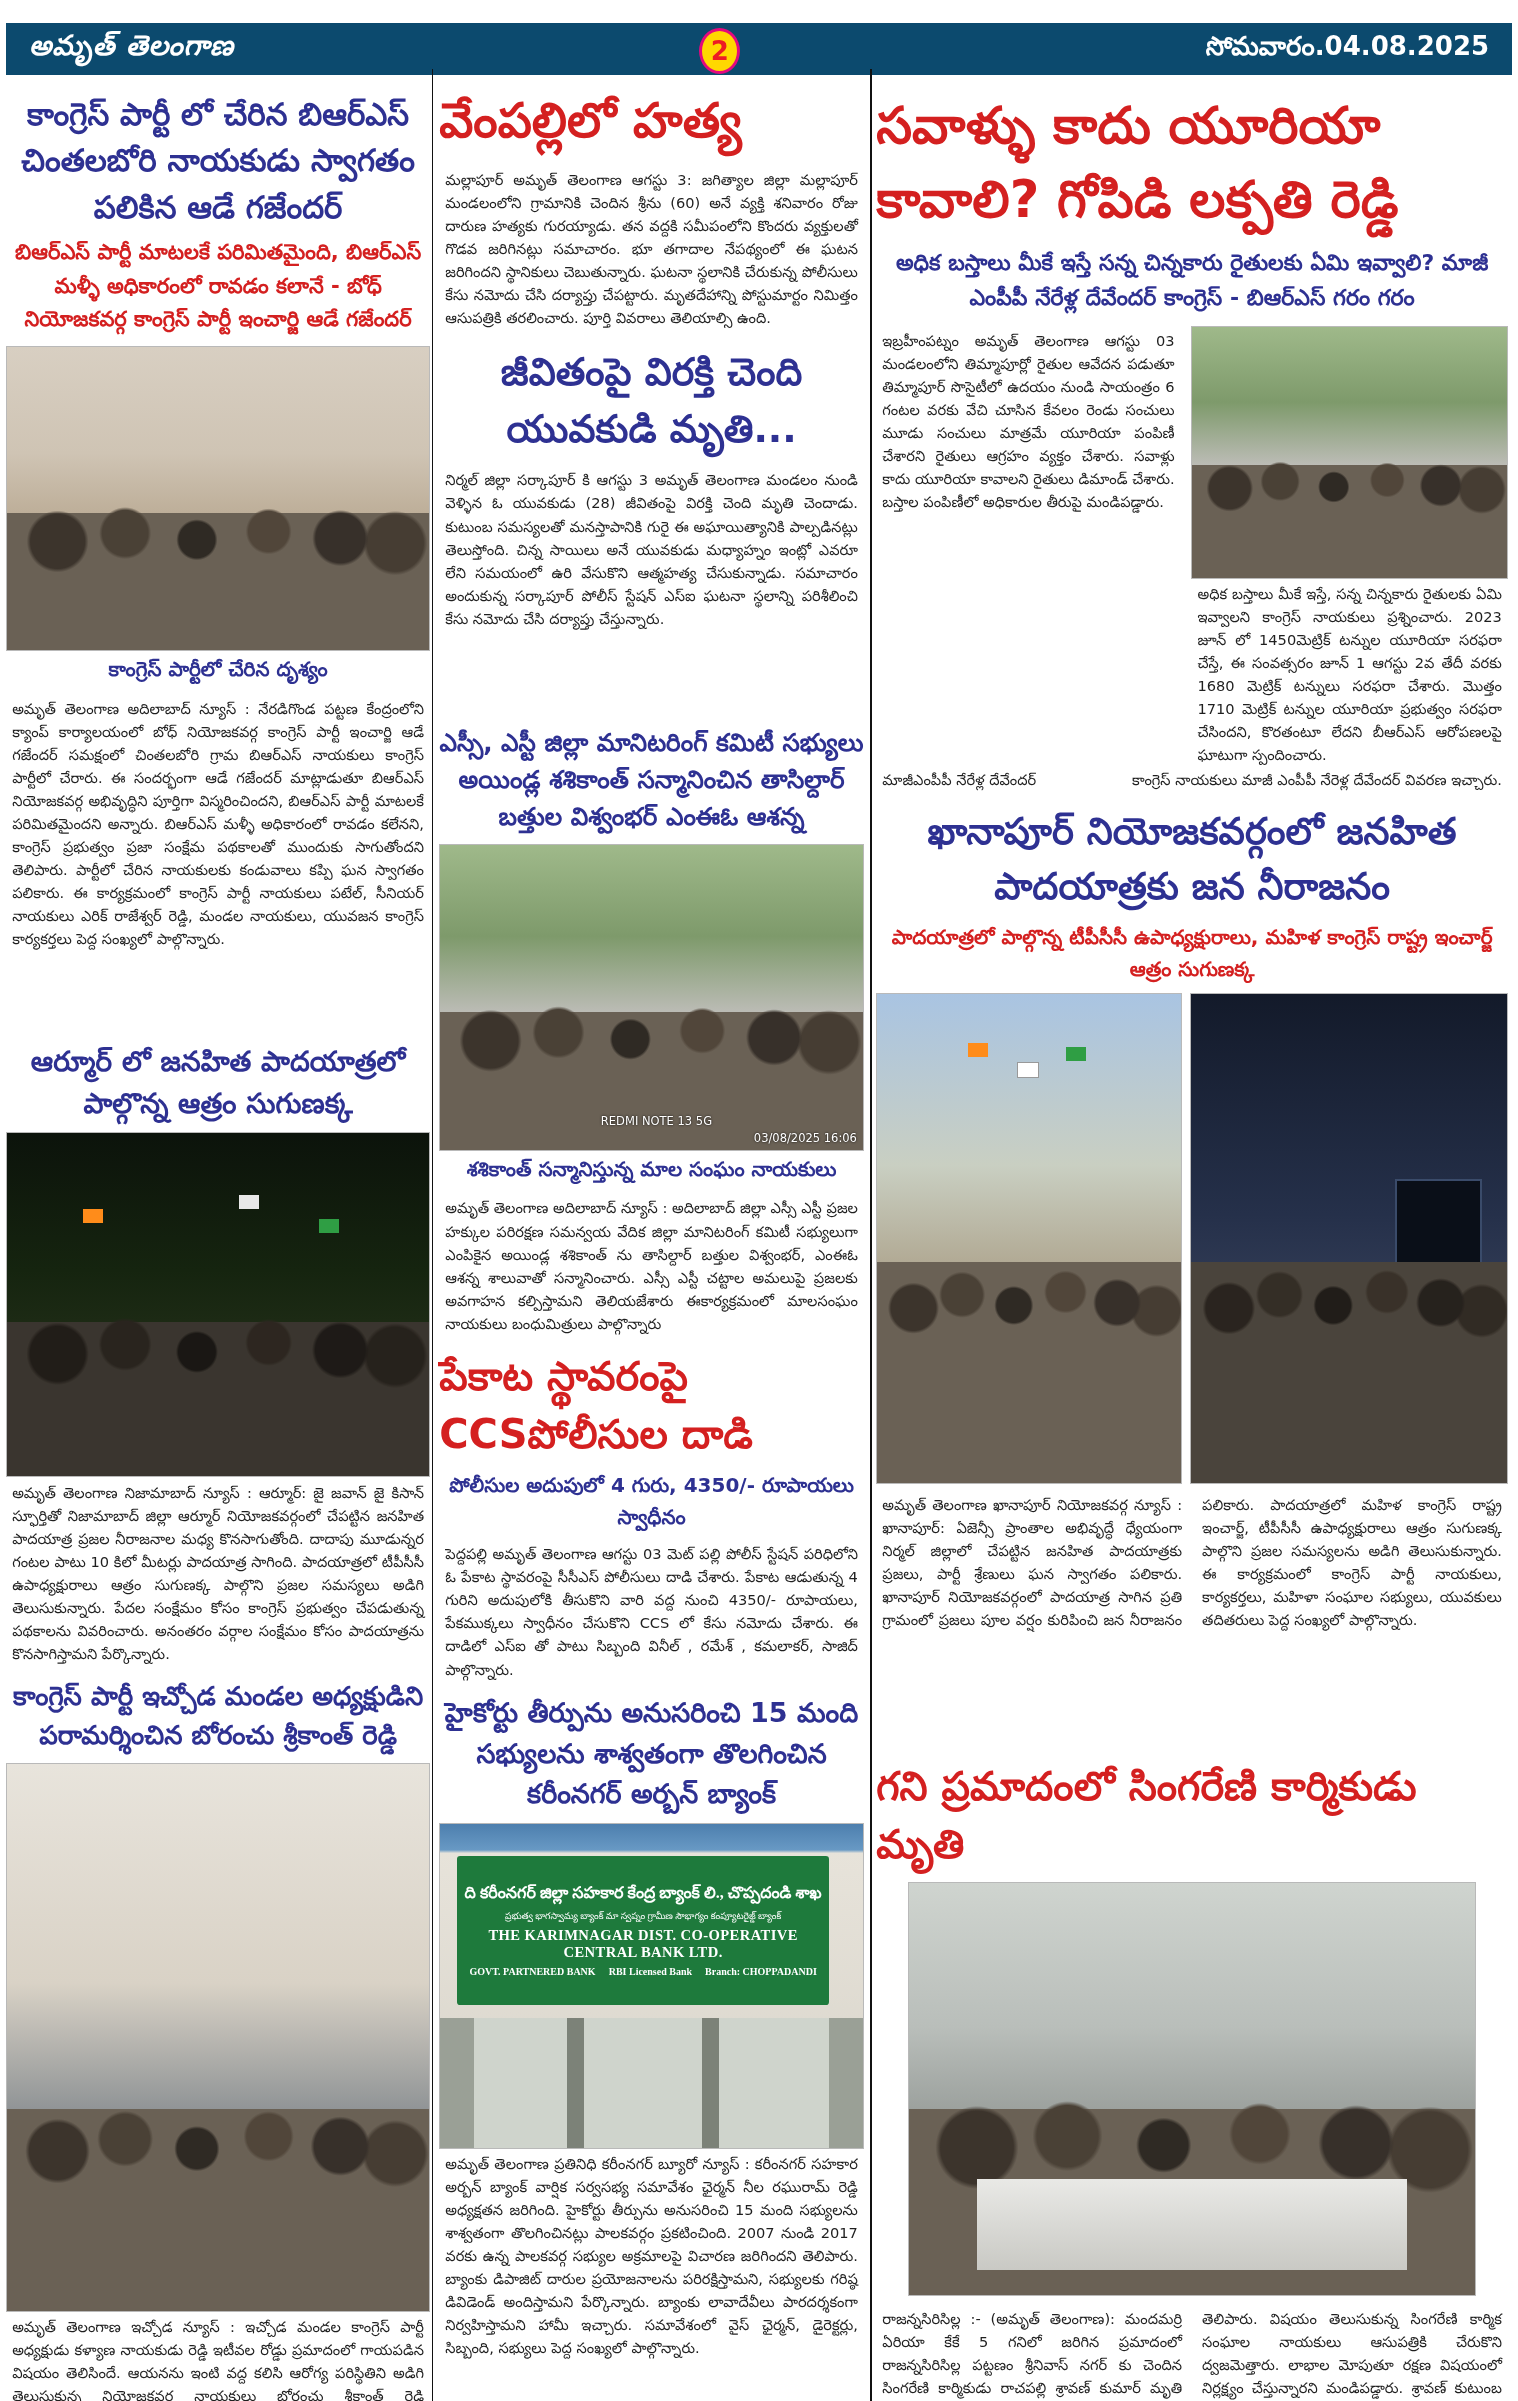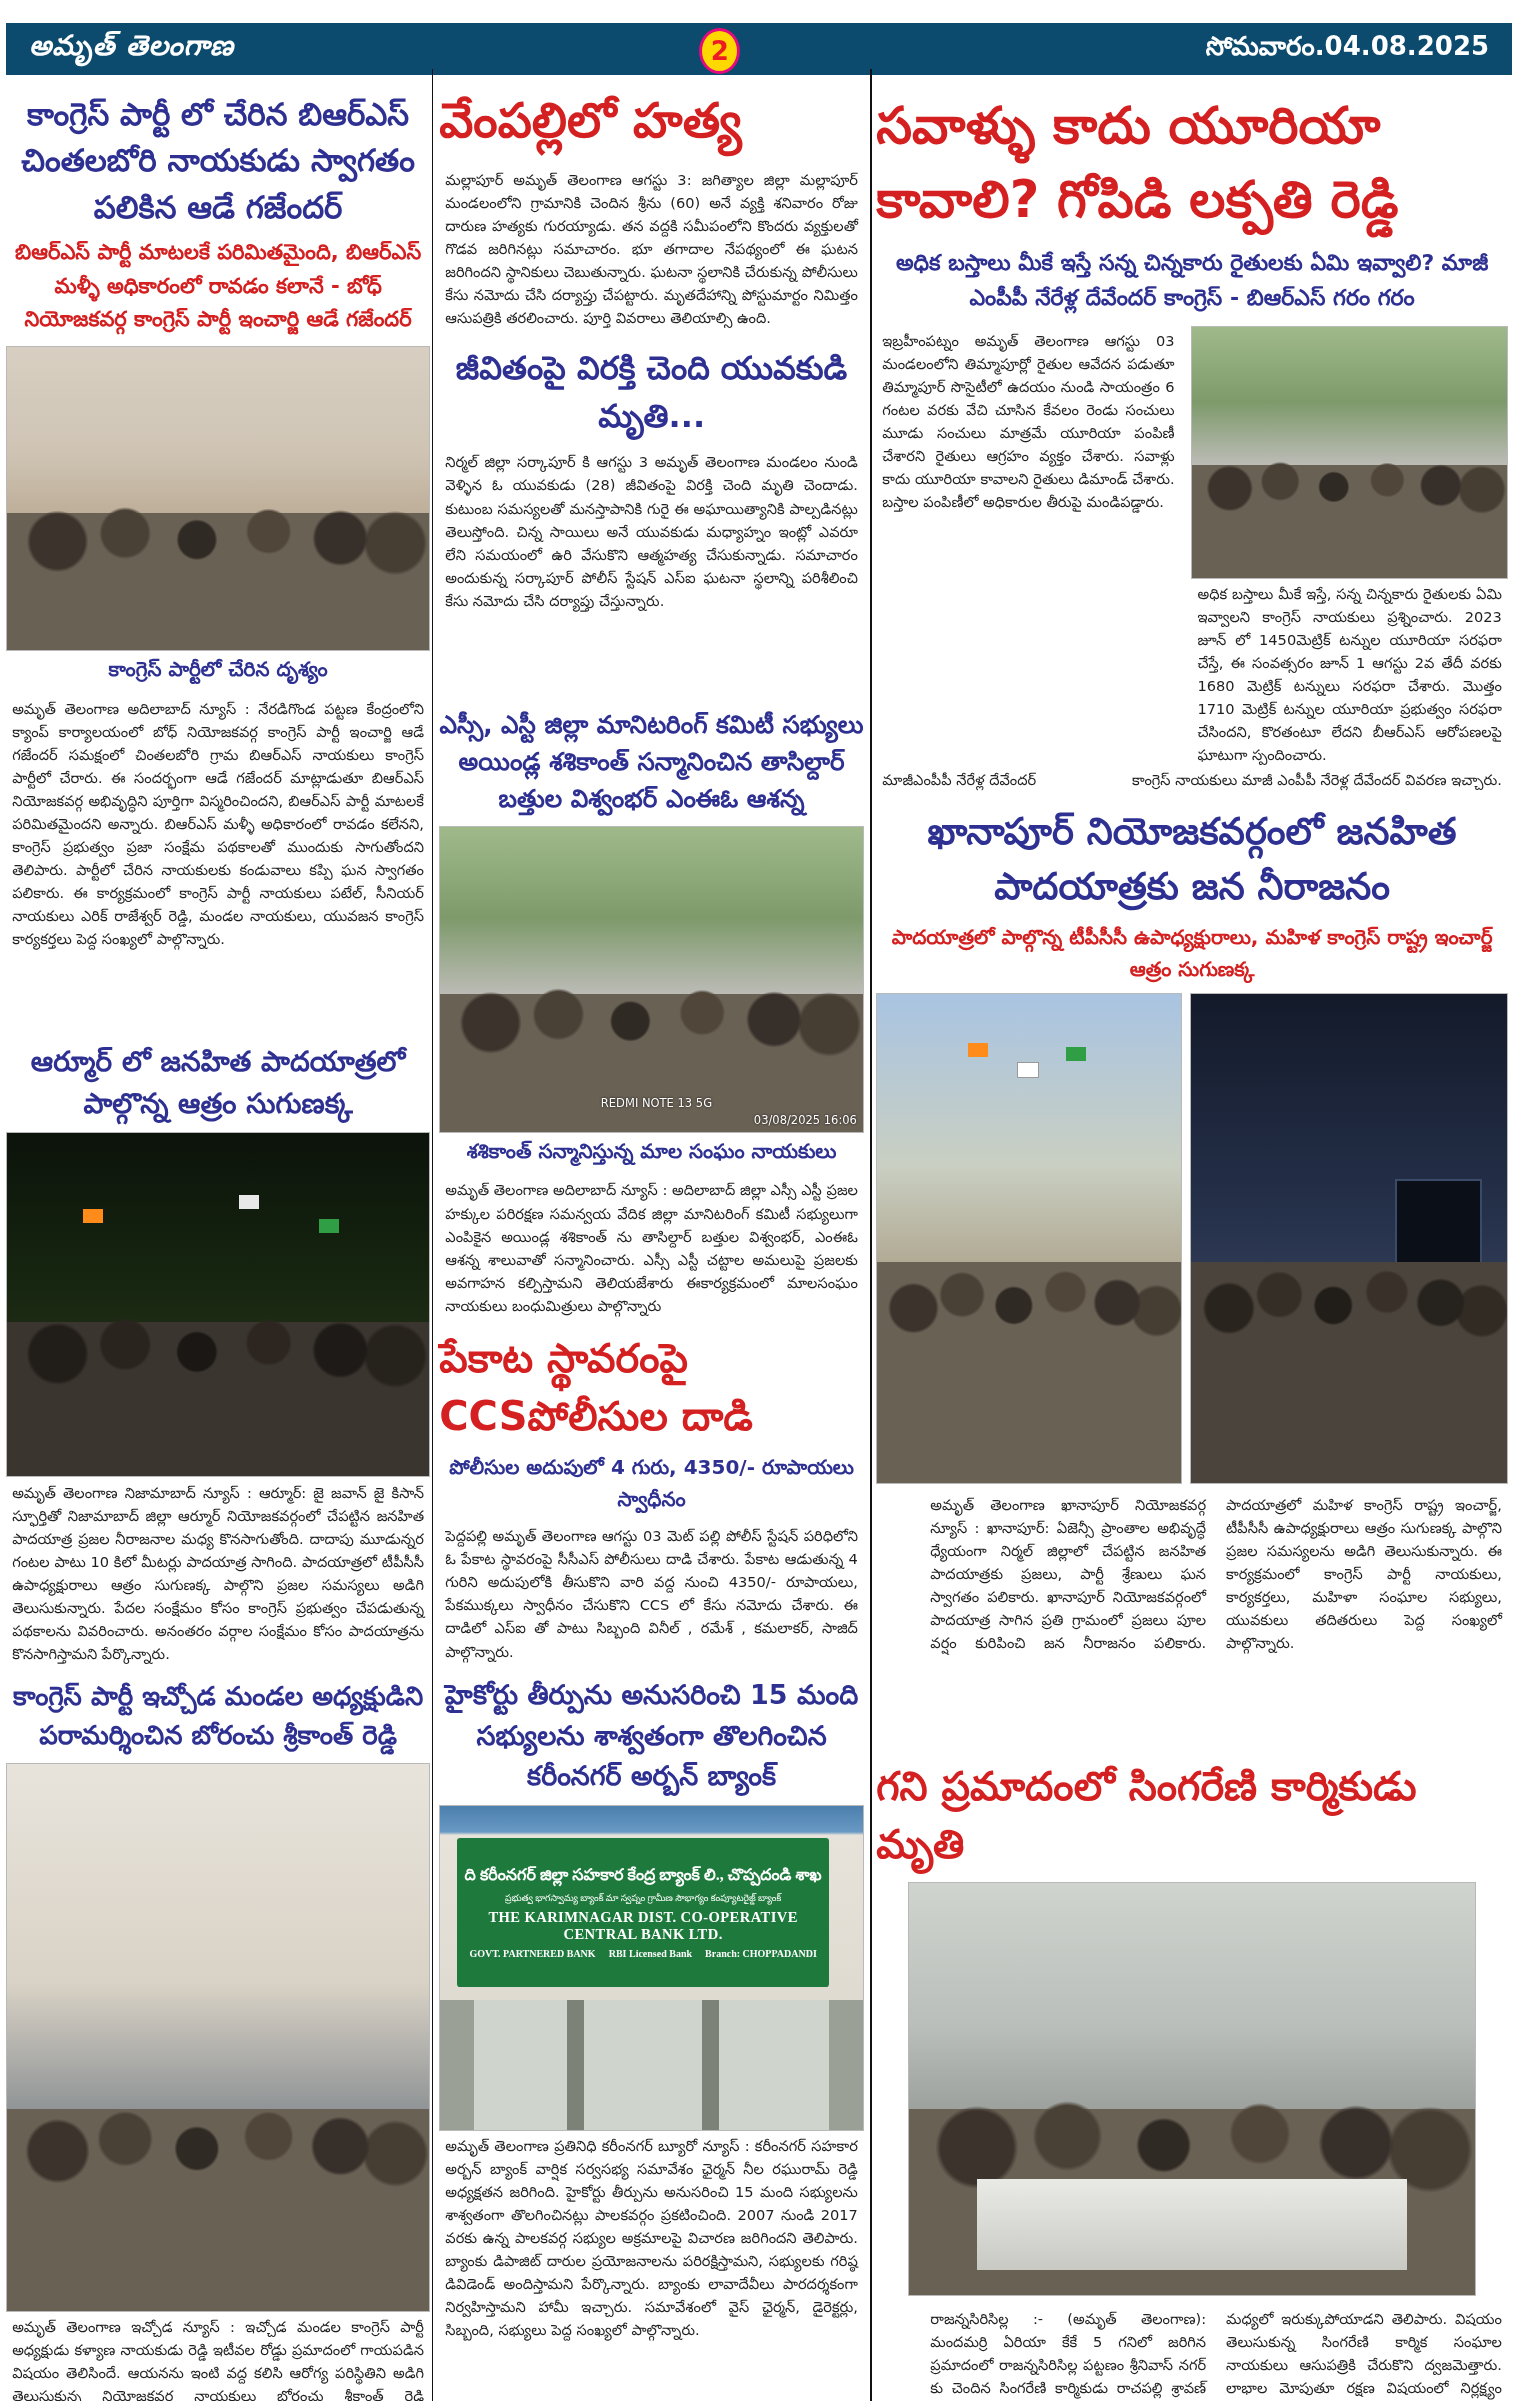--- a/index.html
+++ b/index.html
@@ -19,21 +19,21 @@
   .colA{width:424px;}
   .colB{width:434px;padding:0 4.6px;box-sizing:border-box;}
   .colC{width:638px;padding:0 3.1px;box-sizing:border-box;}
   
   .hl-blue{color:#2e3192;font-weight:bold;text-align:center;line-height:1.5;}
   .hl-red{color:#d42020;font-weight:bold;line-height:1.45;}
   .sub-red{color:#d42020;font-weight:bold;text-align:center;line-height:1.6;}
   .sub-blue{color:#2e3192;font-weight:bold;text-align:center;line-height:1.6;}
   .caption{color:#2e3192;font-weight:bold;text-align:center;font-size:20px;margin:6.1px 0 7.7px 0;}
   .body-txt{font-size:14.6px;line-height:1.58;text-align:justify;padding:3.1px 6.1px;}
-  .two-col{column-count:2;column-gap:20px;column-rule:none;margin-left:48px;}
+  .two-col{column-count:2;column-gap:20px;column-rule:none;}
   
   .photo{position:relative;width:100%;border:0.8px solid #b9b9b9;box-sizing:border-box;overflow:hidden;}
   .ph-indoor{background:linear-gradient(180deg,#d8cfc2 0%,#cfc4b4 35%,#b9a992 60%,#8a7a63 100%);}
   .ph-night{background:linear-gradient(180deg,#0c130b 0%,#15240f 40%,#26321b 75%,#0a0d08 100%);}
   .ph-street{background:linear-gradient(180deg,#9fb98a 0%,#7e9a6b 30%,#bcbcb6 55%,#8f8f89 100%);}
   .ph-room{background:linear-gradient(180deg,#e8e4dc 0%,#d9d2c6 40%,#7b8288 70%,#4c5156 100%);}
   .ph-funeral{background:linear-gradient(180deg,#cfd4cf 0%,#b9beba 35%,#8e9390 65%,#5c605d 100%);}
   .ph-rally-day{background:linear-gradient(180deg,#a9c4e2 0%,#c9cfc2 35%,#a08e72 70%,#6e6150 100%);}
   .ph-rally-night{background:linear-gradient(180deg,#131a2a 0%,#25304a 45%,#3c465f 75%,#11141d 100%);}
   .crowd{position:absolute;left:0;right:0;bottom:0;height:55%;
@@ -98,21 +98,21 @@
       </div>
       <div class="body-txt">అమృత్ తెలంగాణ ఇచ్చోడ న్యూస్ : ఇచ్చోడ మండల కాంగ్రెస్ పార్టీ అధ్యక్షుడు కళ్యాణ నాయకుడు రెడ్డి ఇటీవల రోడ్డు ప్రమాదంలో గాయపడిన విషయం తెలిసిందే. ఆయనను ఇంటి వద్ద కలిసి ఆరోగ్య పరిస్థితిని అడిగి తెలుసుకున్న నియోజకవర్గ నాయకులు బోరంచు శ్రీకాంత్ రెడ్డి పరామర్శించారు. త్వరగా కోలుకోవాలని ఆకాంక్షించారు. ఈ కార్యక్రమంలో మాజీ ఎంపీటీసీలు, గౌర్డ్ రెడ్డి, మాజీ కో ఆప్షన్ మెంబర్ రహీం ఖాన్, అశ్వర్, sk రహీమ్, నస్రుల్లాఖాన్, మండల కాంగ్రెస్ నాయకులు తదితరులు పాల్గొన్నారు.</div>
     </div>
 
     <div class="vrule"></div>
 
     <div class="colB">
       <div class="hl-red" style="font-size:48px;margin:17px 0 9.2px 0;">వేంపల్లిలో హత్య</div>
       <div class="body-txt" style="min-height:165px;">మల్లాపూర్ అమృత్ తెలంగాణ ఆగస్టు 3: జగిత్యాల జిల్లా మల్లాపూర్ మండలంలోని గ్రామానికి చెందిన శ్రీను (60) అనే వ్యక్తి శనివారం రోజు దారుణ హత్యకు గురయ్యాడు. తన వద్దకి సమీపంలోని కొందరు వ్యక్తులతో గొడవ జరిగినట్లు సమాచారం. భూ తగాదాల నేపథ్యంలో ఈ ఘటన జరిగిందని స్థానికులు చెబుతున్నారు. ఘటనా స్థలానికి చేరుకున్న పోలీసులు కేసు నమోదు చేసి దర్యాప్తు చేపట్టారు. మృతదేహాన్ని పోస్టుమార్టం నిమిత్తం ఆసుపత్రికి తరలించారు. పూర్తి వివరాలు తెలియాల్సి ఉంది.</div>
 
-      <div class="hl-blue" style="font-size:32px;margin:7.7px 0 7.7px 0;">జీవితంపై విరక్తి చెంది యువకుడి మృతి...</div>
+      <div class="hl-blue" style="font-size:38px;margin:7.7px 0 7.7px 0;">జీవితంపై విరక్తి చెంది యువకుడి మృతి...</div>
       <div class="body-txt" style="min-height:246px;">నిర్మల్ జిల్లా సర్కాపూర్ కి ఆగస్టు 3 అమృత్ తెలంగాణ మండలం నుండి వెళ్ళిన ఓ యువకుడు (28) జీవితంపై విరక్తి చెంది మృతి చెందాడు. కుటుంబ సమస్యలతో మనస్తాపానికి గురై ఈ అఘాయిత్యానికి పాల్పడినట్లు తెలుస్తోంది. చిన్న సాయిలు అనే యువకుడు మధ్యాహ్నం ఇంట్లో ఎవరూ లేని సమయంలో ఉరి వేసుకొని ఆత్మహత్య చేసుకున్నాడు. సమాచారం అందుకున్న సర్కాపూర్ పోలీస్ స్టేషన్ ఎస్ఐ ఘటనా స్థలాన్ని పరిశీలించి కేసు నమోదు చేసి దర్యాప్తు చేస్తున్నారు.</div>
 
       <div class="hl-blue" style="font-size:24.6px;margin:7.7px 0 7.7px 0;">ఎస్సీ, ఎస్టీ జిల్లా మానిటరింగ్ కమిటీ సభ్యులు అయిండ్ల శశికాంత్ సన్మానించిన తాసిల్దార్ బత్తుల విశ్వంభర్ ఎంఈఓ ఆశన్న</div>
       <div class="photo ph-street" style="height:307px;">
         <div class="crowd"></div>
         <div class="wm" style="left:38%;bottom:22px;">REDMI NOTE 13 5G</div>
         <div class="wm" style="right:6.1px;bottom:4.6px;">03/08/2025 16:06</div>
       </div>
       <div class="caption">శశికాంత్ సన్మానిస్తున్న మాల సంఘం నాయకులు</div>
       <div class="body-txt" style="min-height:107px;">అమృత్ తెలంగాణ అదిలాబాద్ న్యూస్ : అదిలాబాద్ జిల్లా ఎస్సీ ఎస్టీ ప్రజల హక్కుల పరిరక్షణ సమన్వయ వేదిక జిల్లా మానిటరింగ్ కమిటీ సభ్యులుగా ఎంపికైన అయిండ్ల శశికాంత్ ను తాసిల్దార్ బత్తుల విశ్వంభర్, ఎంఈఓ ఆశన్న శాలువాతో సన్మానించారు. ఎస్సీ ఎస్టీ చట్టాల అమలుపై ప్రజలకు అవగాహన కల్పిస్తామని తెలియజేశారు ఈకార్యక్రమంలో మాలసంఘం నాయకులు బంధుమిత్రులు పాల్గొన్నారు</div>

